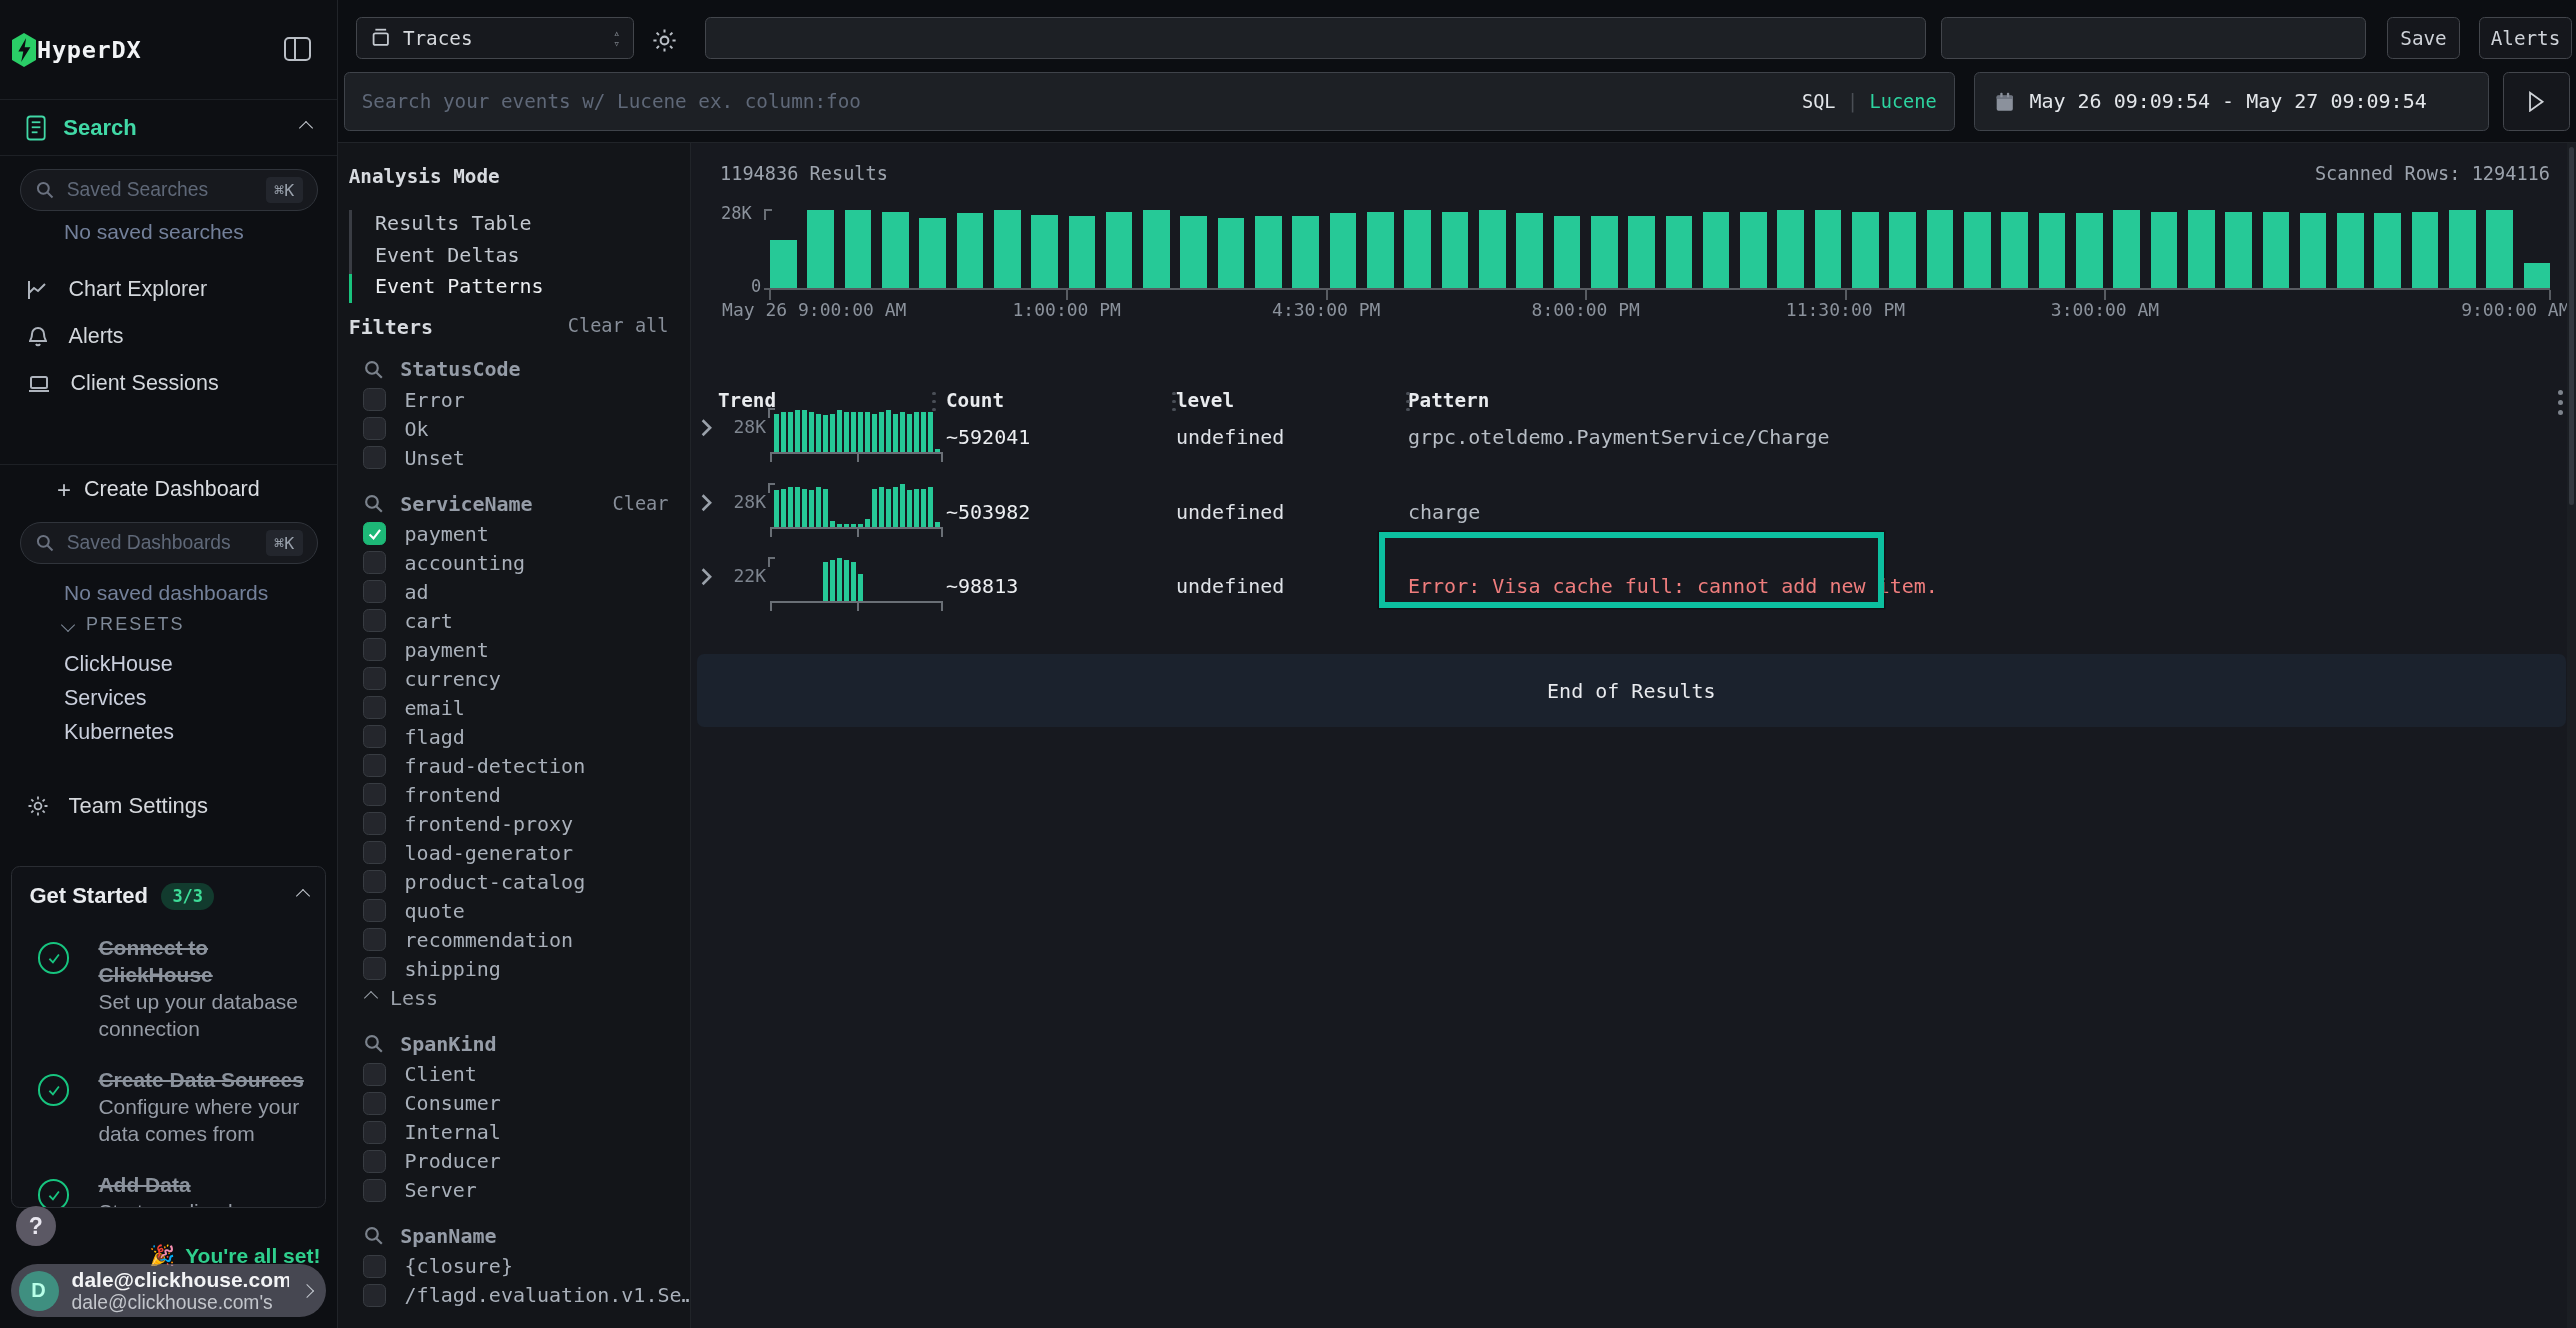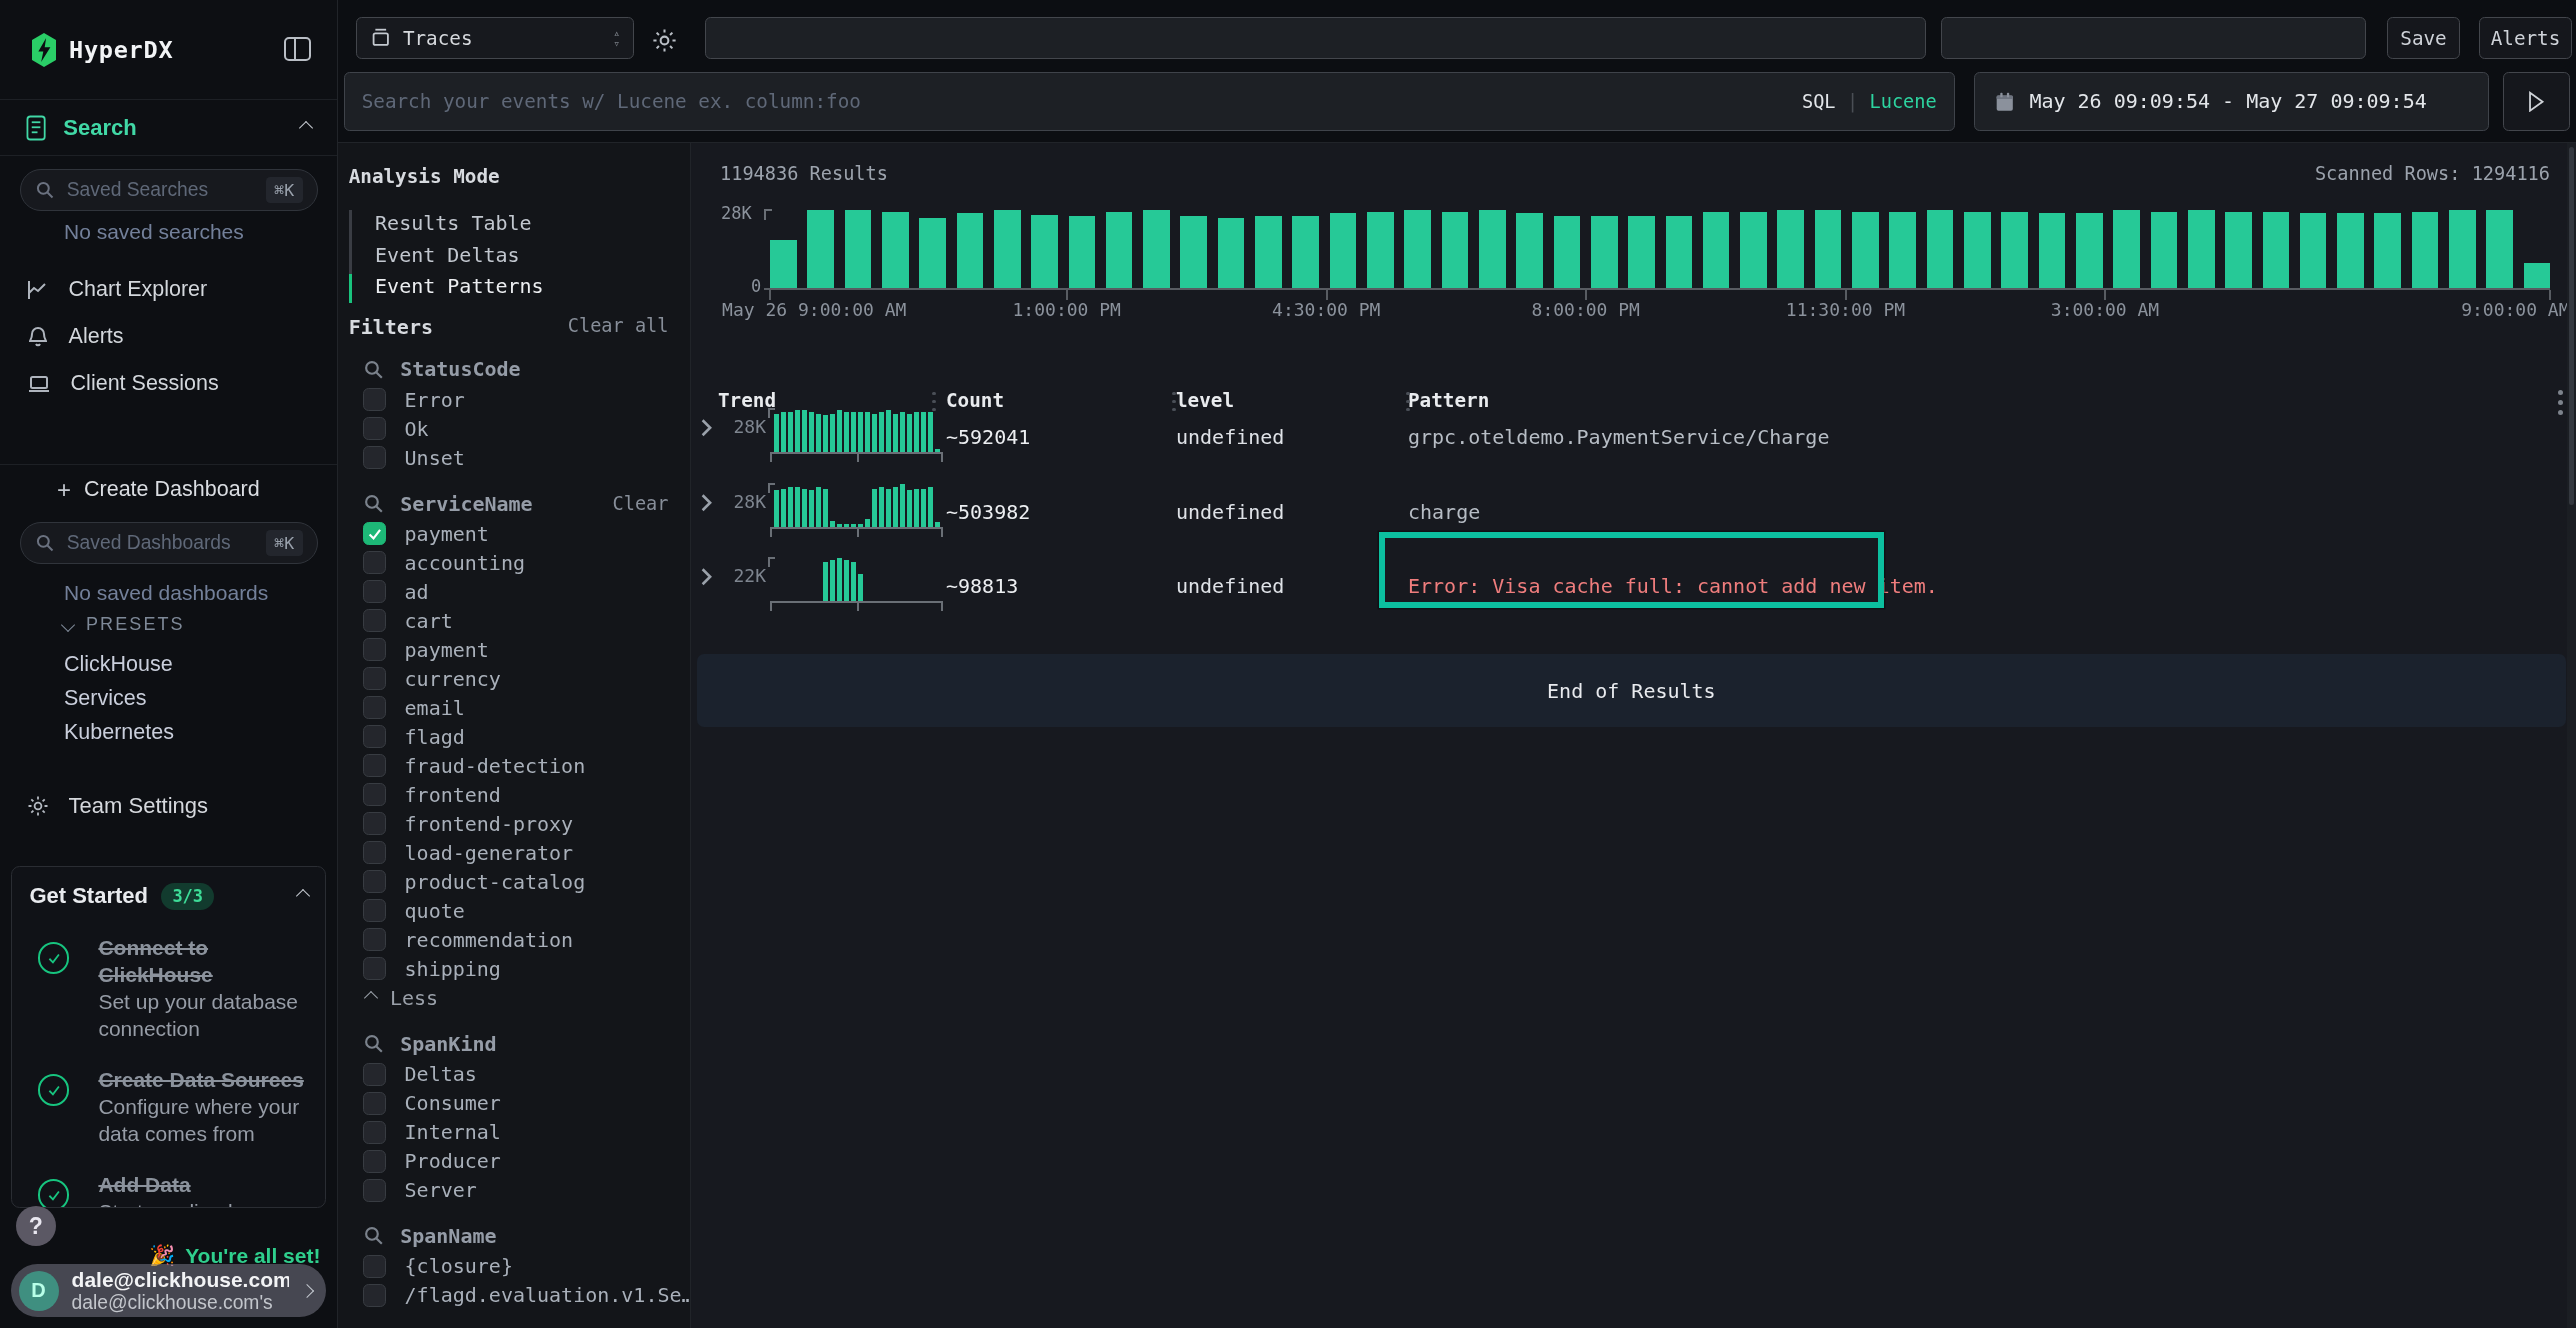--- a/index.html
+++ b/index.html
@@ -36,21 +36,21 @@
   #search-input { flex:1; background:transparent; border:none; outline:none; font-family:"DejaVu Sans Mono",monospace; font-size:19.3px; color:#c8ccd2; }
   #search-input::placeholder { color:#5f6878; }
   .lang-switch { display:flex; gap:11.4px; font-size:18.6px; align-items:center;}
   .lang-sql { color:#e3e6ea; }
   .lang-div { color:#4a4e55; }
   .lang-lucene { color:#2dd4a0; }
   #date-box { position:absolute; left:1636px; top:2.9px; width:515px; height:59px; display:flex; align-items:center; gap:14.3px; padding:0 18.6px; font-size:20px; color:#e3e6ea; background:#1d2025; border:1.4px solid #3f434a; border-radius:5.7px;}
   #play-btn { position:absolute; left:2165px; top:2.9px; width:67px; height:59px; display:flex; align-items:center; justify-content:center; background:#15171c;}
 
   
-  .brand { position:absolute; left:32px; top:33px; height:34px; display:flex; align-items:center; gap:13px; }
+  .brand { position:absolute; left:12px; top:33px; height:34px; display:flex; align-items:center; gap:1px; }
   .brand-name { font-size:23.6px; font-weight:bold; color:#f2f4f6; letter-spacing:0.7px;}
   #panel-toggle { position:absolute; right:26px; top:37px; width:27px; height:24px; border:2.1px solid #b9bec5; border-radius:5px; }
   #panel-toggle::after { content:""; position:absolute; left:7.9px; top:0; width:2.1px; height:100%; background:#b9bec5; }
   .search-band { position:absolute; left:0; top:99px; width:100%; height:57px; border-top:1.4px solid #1d2025; border-bottom:1.4px solid #1d2025; display:flex; align-items:center; padding:0 26px; gap:14.3px; color:#41d8a6;}
   .search-band .lbl { font-size:22px; font-weight:bold; flex:1; }
   .chev { width:14.3px; height:14.3px; border-left:2.1px solid #c4c9d0; border-top:2.1px solid #c4c9d0; transform:rotate(45deg); }
   .chev.down { transform:rotate(225deg); }
   .chev.right { transform:rotate(135deg); }
   .chev.sm { width:10px; height:10px; border-width:1.8px; }
   .pill-input { position:absolute; left:20px; height:42px; background:#17191e; border:1.4px solid #30343b; border-radius:715px; display:flex; align-items:center; padding:0 14.3px; gap:11.4px; width:298px;}
@@ -500,21 +500,21 @@
             <span class="ico">
               <svg width="21.5" height="21.5" viewBox="0 0 24 24" fill="none" stroke="currentColor" stroke-width="2.4">
                 <circle cx="10" cy="10" r="6.5"></circle>
                 <line x1="15" y1="15" x2="21" y2="21"></line>
               </svg>
             </span>
             <span class="name">SpanKind</span>
           </div>
           <div class="fopt">
             <span class="cbox"></span>
-            <span class="lbl">Deltas</span>
+            <span class="lbl">Client</span>
           </div>
           <div class="fopt">
             <span class="cbox"></span>
             <span class="lbl">Consumer</span>
           </div>
           <div class="fopt">
             <span class="cbox"></span>
             <span class="lbl">Internal</span>
           </div>
           <div class="fopt">

